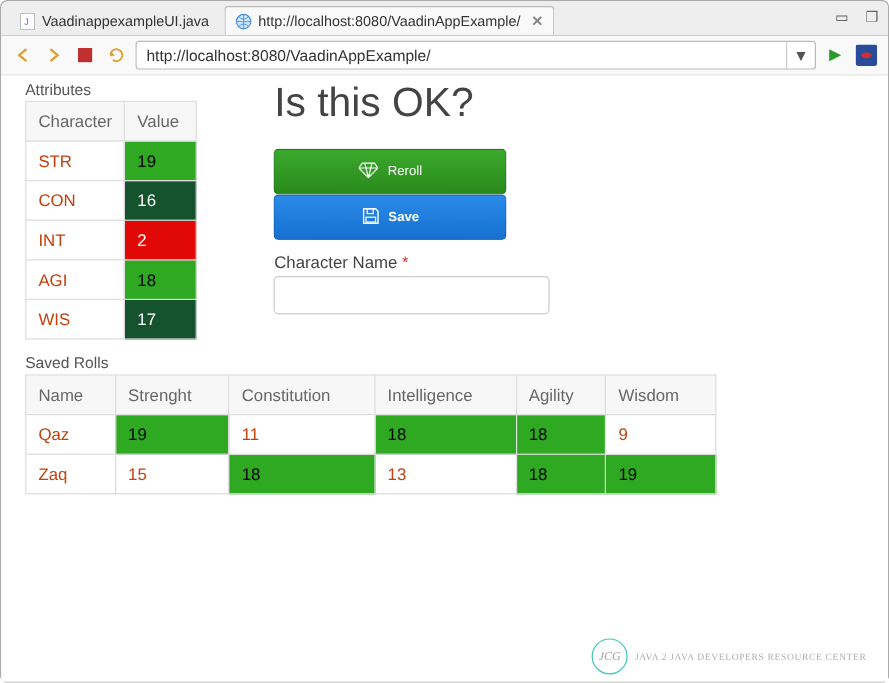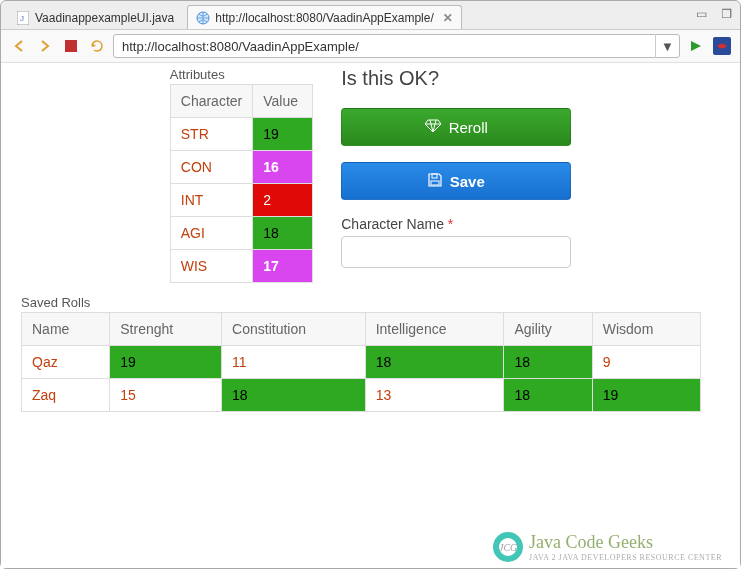--- a/index.html
+++ b/index.html
@@ -103,23 +103,22 @@
     
     .content {
       background: #fff;
       height: calc(100% - 62px);
       overflow: auto;
       padding: 4px 20px;
       position: relative;
     }
     .columns {
       display: flex;
-      gap: 28px;
+      gap: 64px;
       align-items: flex-start;
-      justify-content: center;
     }
     .section-label {
       color: #555;
       font-size: 13px;
       margin-bottom: 2px;
     }
     
     table {
       border-collapse: collapse;
     }
@@ -133,42 +132,42 @@
       color: #666;
       font-weight: normal;
       padding: 8px 10px;
     }
     td {
       padding: 8px 10px;
       color: #c2410c;
     }
     .attr-table th:first-child, .attr-table td:first-child { width: 80px; }
     .attr-table th:last-child, .attr-table td:last-child { width: 60px; }
-    .rolls-table { width: 680px; }
+    .rolls-table { width: 576px; }
     .val-green { background: #2ea921; color: #000000; }
-    .val-orange { background: #d946ef; color: #fff; font-weight: bold; }
+    .val-orange { background: #14532d; color: #fff; }
     .val-red { background: #e10808; color: #fff; }
     
     .right-panel { padding-top: 0; }
     .heading {
-      font-size: 20px;
+      font-size: 34px;
       font-weight: 300;
       color: #444;
       margin-bottom: 18px;
     }
     .btn {
       display: flex;
       align-items: center;
       justify-content: center;
-      width: 230px;
+      width: 194px;
       height: 38px;
       border-radius: 4px;
       color: #fff;
-      font-size: 15px;
-      margin-bottom: 16px;
+      font-size: 11px;
+      margin-bottom: 0;
       cursor: pointer;
       gap: 8px;
       border: 1px solid rgba(0,0,0,0.15);
     }
     .btn-green { background: linear-gradient(#3ba92d, #2a8a1c); }
     .btn-blue { background: linear-gradient(#2a8be8, #1770d0); font-weight: bold; }
     .field-label { color: #444; font-size: 14px; margin: 10px 0 4px; }
     .req { color: #e03030; }
     .text-input {
       width: 230px;
@@ -187,21 +186,21 @@
       color: #7a9a4a;
       font-size: 18px;
       font-family: Georgia, serif;
       opacity: 0.8;
       display: flex;
       align-items: center;
       gap: 6px;
     }
     .watermark .sub { font-size: 8px; display: block; color: #999; letter-spacing: 0.5px; }
     .jcg-circle {
-      width: 30px; height: 30px; border: 6px solid #14b8a6; border-radius: 50%;
+      width: 30px; height: 30px; border: 1px solid #14b8a6; border-radius: 50%;
       display: flex; align-items: center; justify-content: center;
       font-size: 10px; color: #888; font-style: italic;
     }
   </style>
 </head>
 <body>
 
 <div class="window">
   <div class="tabs">
     <div class="tab">
@@ -361,18 +360,17 @@
               <td class="val-green">18</td>
               <td class="val-green">19</td>
             </tr>
           </tbody>
       </table>
     </div>
 
     <div class="watermark">
       <span class="jcg-circle">JCG</span>
       <span>
-        <span>Java Code Geeks</span>
         <span class="sub">JAVA 2 JAVA DEVELOPERS RESOURCE CENTER</span>
       </span>
     </div>
   </div>
 </div>
 
 </body></html>

